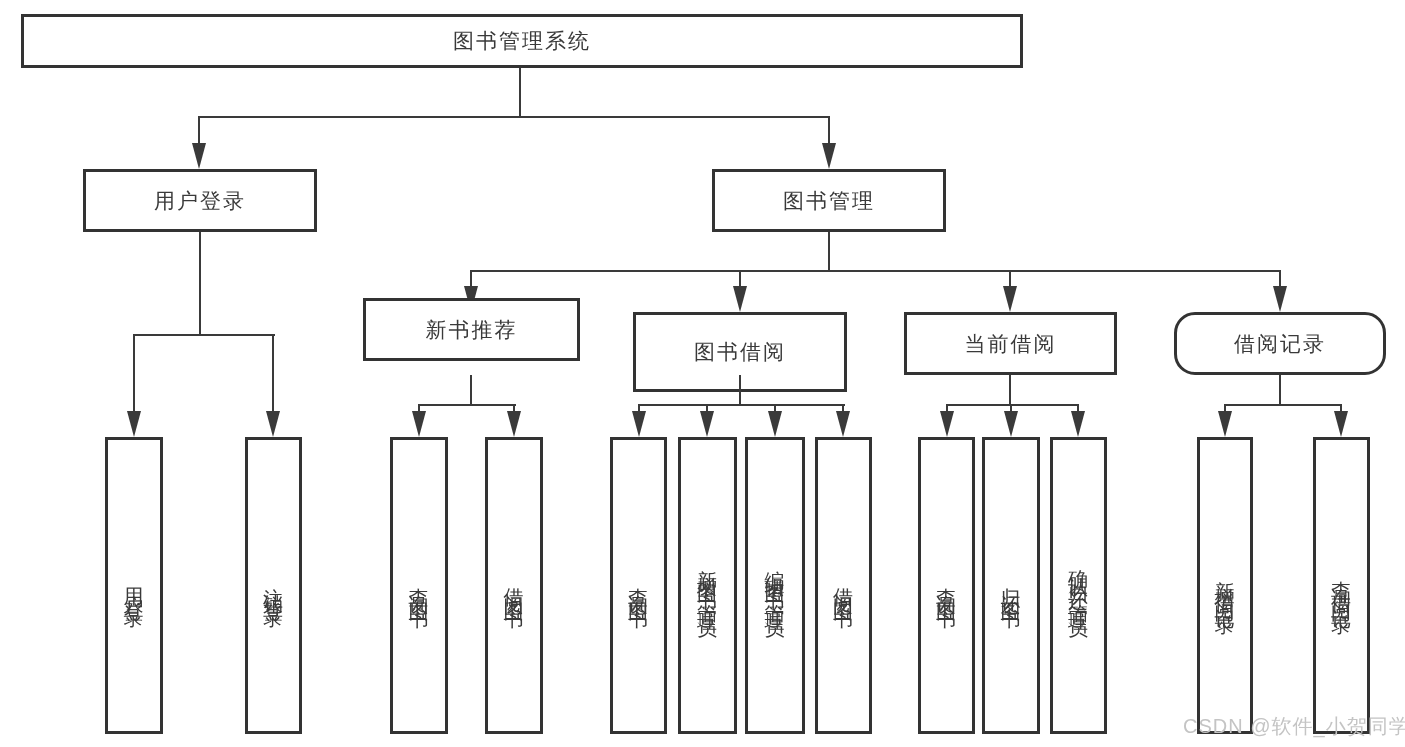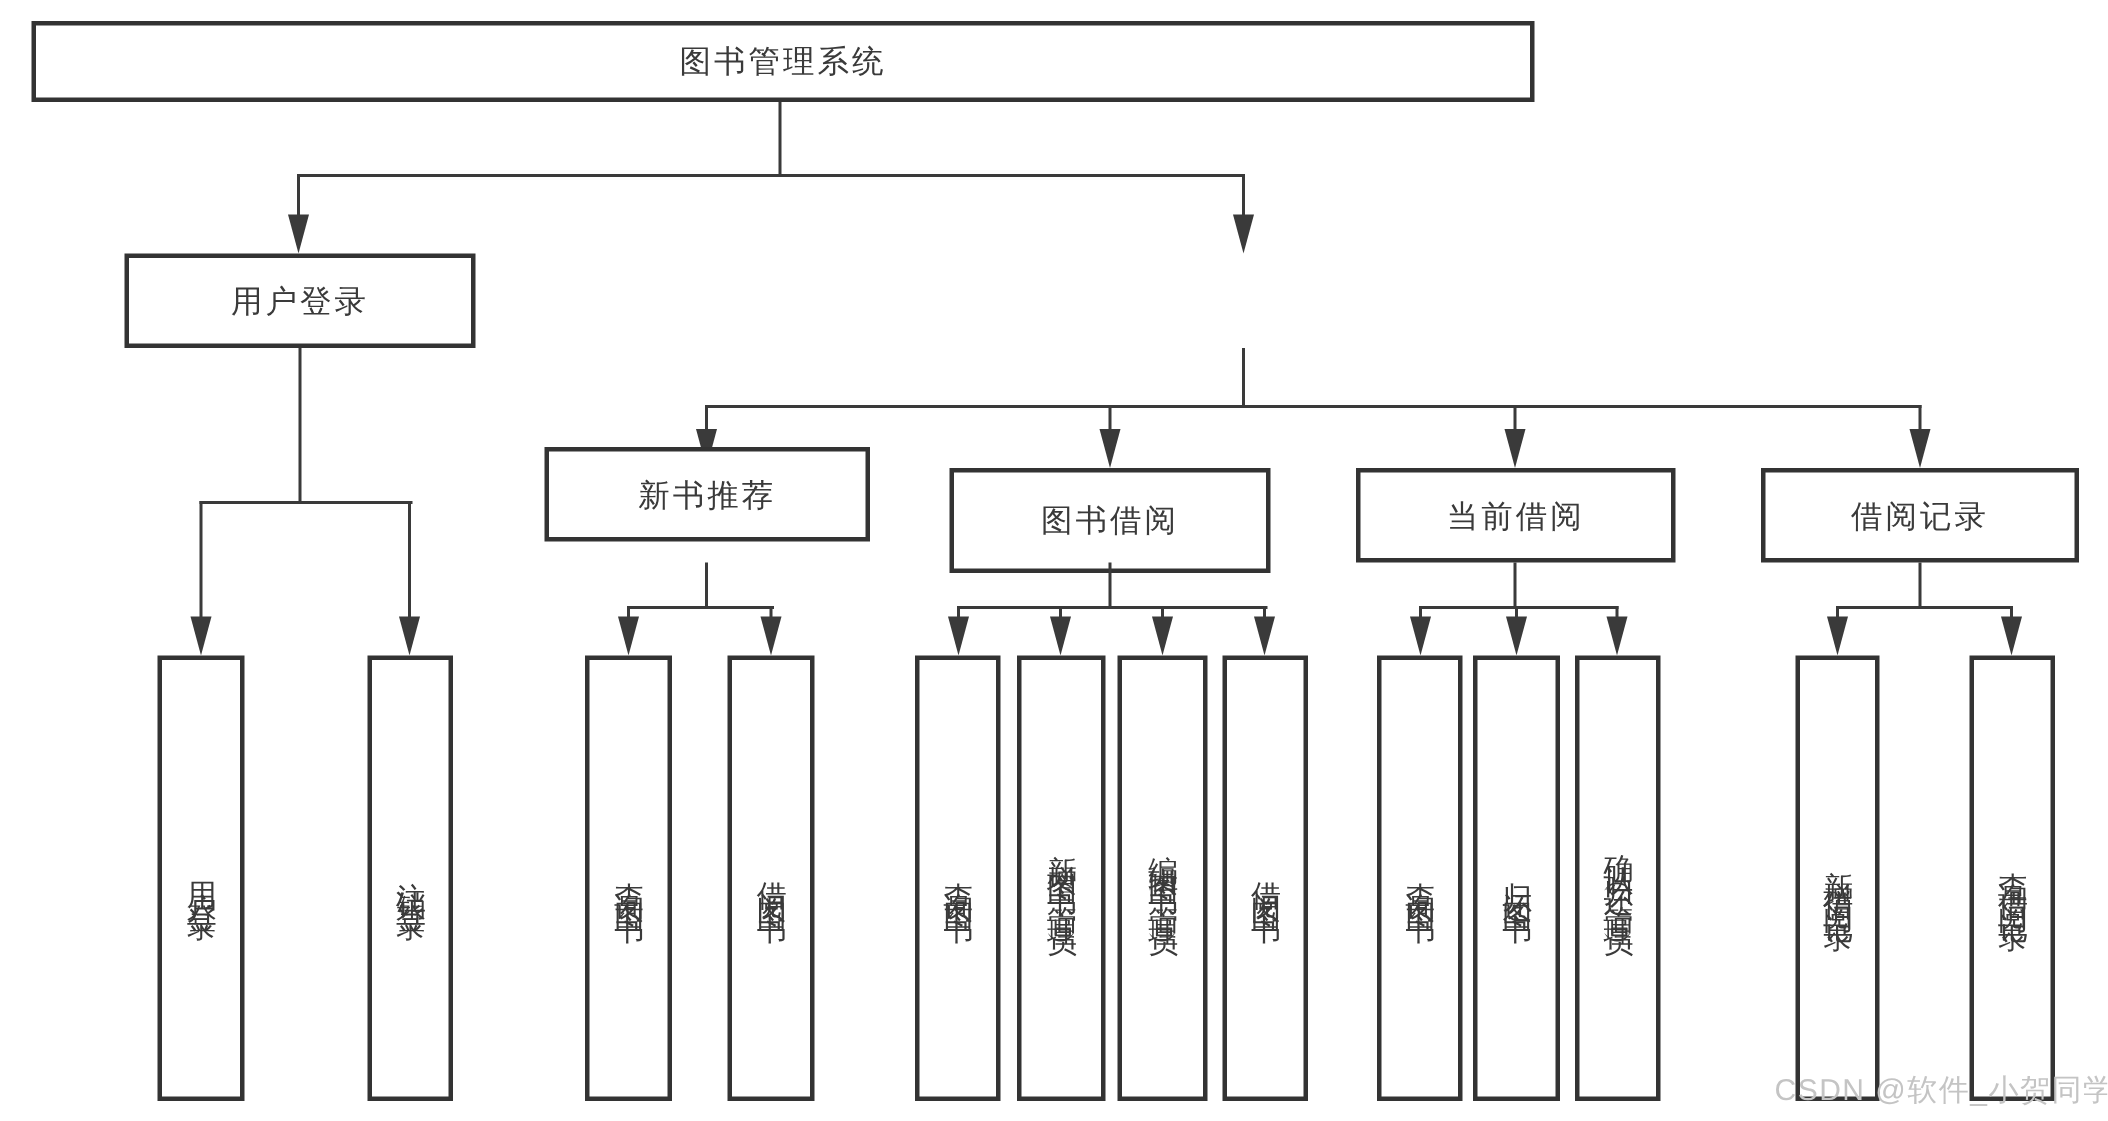--- a/index.html
+++ b/index.html
@@ -74,20 +74,23 @@
     <div class="hline" style="left:198px; top:116px; width:632px;"></div>
     <div class="vline" style="left:198px; top:116px; height:30px;"></div>
     <div class="arrow" style="left:192px; top:143px;"></div>
     <div class="vline" style="left:828px; top:116px; height:30px;"></div>
     <div class="arrow" style="left:822px; top:143px;"></div>
   </div>
 
   <div class="box" style="left:83px; top:169px; width:234px; height:63px;">
     <span>用户登录</span>
   </div>
+  <div class="box" style="left:712px; top:169px; width:234px; height:63px;">
+    <span>图书管理</span>
+  </div>
 
   <div>
     <div class="vline" style="left:199px; top:232px; height:104px;"></div>
     <div class="hline" style="left:133px; top:334px; width:142px;"></div>
     <div class="vline" style="left:133px; top:334px; height:79px;"></div>
     <div class="arrow" style="left:127px; top:411px;"></div>
     <div class="vline" style="left:272px; top:334px; height:79px;"></div>
     <div class="arrow" style="left:266px; top:411px;"></div>
   </div>
 
@@ -100,27 +103,27 @@
     <div class="arrow" style="left:733px;  top:286px;"></div>
     <div class="vline" style="left:1009px; top:270px; height:18px;"></div>
     <div class="arrow" style="left:1003px; top:286px;"></div>
     <div class="vline" style="left:1279px; top:270px; height:18px;"></div>
     <div class="arrow" style="left:1273px; top:286px;"></div>
   </div>
 
   <div class="box" style="left:363px; top:298px; width:217px; height:63px;">
     <span>新书推荐</span>
   </div>
-  <div class="box" style="left:633px; top:312px; width:214px; height:70px;">
+  <div class="box" style="left:633px; top:312px; width:214px; height:80px;">
     <span>图书借阅</span>
   </div>
   <div class="box" style="left:904px; top:312px; width:213px; height:63px;">
     <span>当前借阅</span>
   </div>
-  <div class="box" style="left:1174px; top:312px; width:212px; height:63px;">
+  <div class="box" style="left:1174px; top:312px; width:212px; height:63px;border-radius:21px;">
     <span>借阅记录</span>
   </div>
 
   <div>
     <div class="vline" style="left:470px; top:375px; height:31px;"></div>
     <div class="hline" style="left:418px; top:404px; width:98px;"></div>
     <div class="vline" style="left:418px; top:404px; height:9px;"></div>
     <div class="arrow" style="left:412px; top:411px;"></div>
     <div class="vline" style="left:513px; top:404px; height:9px;"></div>
     <div class="arrow" style="left:507px; top:411px;"></div>

